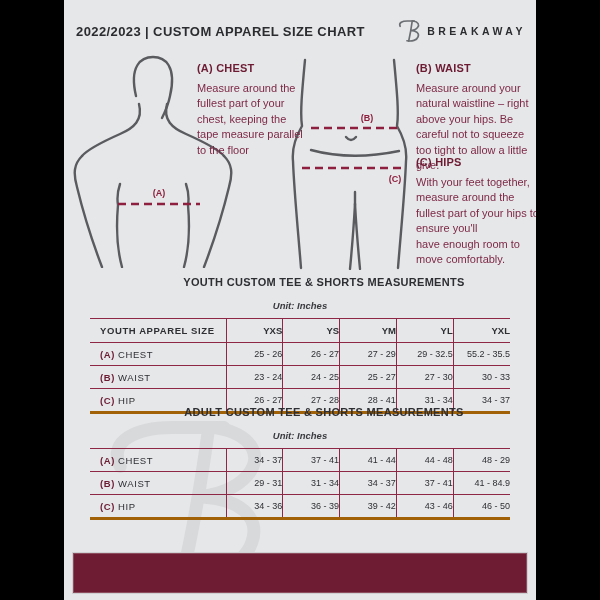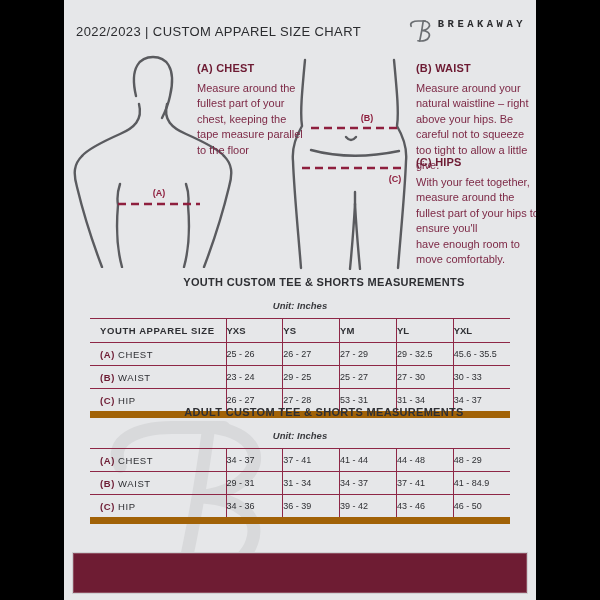--- a/index.html
+++ b/index.html
@@ -7,36 +7,36 @@
     width:600px;height:600px;background:#000;position:relative;overflow:hidden;
     font-family:"Liberation Sans",sans-serif;
   }
   .page{
     position:absolute;left:64px;top:0;width:472px;height:600px;
     background:#e6e7e9;overflow:hidden;
   }
   
   .header{position:absolute;top:16px;left:12px;right:10px;height:30px;
     display:flex;justify-content:space-between;align-items:center;z-index:3;}
-  .doc-title{font-size:13px;font-weight:normal;color:#2b2c2f;letter-spacing:0.4px;white-space:nowrap;}
-  .brand{display:flex;align-items:flex-start;gap:5px;font-family:Liberation Mono, monospace;}
+  .doc-title{font-size:13px;font-weight:bold;color:#2b2c2f;letter-spacing:0.4px;white-space:nowrap;}
+  .brand{display:flex;align-items:center;gap:5px;}
   .brand-name{font-size:10.5px;font-weight:bold;color:#2b2c2f;letter-spacing:3.5px;}
   
   .guide-block{position:absolute;z-index:1;}
   .guide-head{font-size:11px;font-weight:bold;color:#6d1b33;margin-bottom:7px;letter-spacing:0.2px;}
   .guide-body{font-size:11px;color:#7d2946;line-height:1.4;white-space:pre-line;}
   
   .fig{position:absolute;z-index:0;}
   
   .table-block{position:absolute;left:0;right:0;z-index:1;}
   .tbl-title{text-align:center;font-size:11px;font-weight:bold;color:#2e2f33;letter-spacing:0.3px;padding-left:48px;}
   .tbl-unit{text-align:center;font-size:9.5px;font-style:italic;font-weight:bold;color:#3a3b3f;margin-top:12px;}
   table.size{border-collapse:collapse;table-layout:fixed;width:420px;margin:7px 26px 0 26px;
-    border-top:1px solid #8e2746;border-bottom:7px solid #a16207;background:transparent;}
-  table.size td{border-left:1px solid #8e2746;text-align:left;vertical-align:middle;
+    border-top:1px solid #8e2746;border-bottom:3px solid #a16207;background:transparent;}
+  table.size td{border-left:1px solid #8e2746;text-align:right;vertical-align:middle;
     font-size:9px;color:#2e2f33;padding:0;height:22px;}
   table.size td.c0{border-left:none;text-align:left;padding-left:10px;letter-spacing:0.6px;font-size:9.5px;}
   table.size tr{border-top:1px solid #8e2746;}
   table.size tr.head td{font-weight:bold;font-size:9.5px;height:23px;}
   table.size tr.head{border-top:none;}
   .pfx{color:#6d1b33;font-weight:bold;margin-right:3px;}
   
   .footer{position:absolute;left:8px;top:552px;width:454px;height:40px;background:#6e1c33;
     border:1px solid #cfd0d2;box-shadow:inset 0 0 0 1px rgba(255,255,255,0.22);z-index:2;}
   
@@ -135,35 +135,35 @@
         <td>YM</td>
         <td>YL</td>
         <td>YXL</td>
       </tr>
       <tr>
         <td class="c0"><span class="pfx">(A)</span><span>CHEST</span></td>
         <td>25 - 26</td>
         <td>26 - 27</td>
         <td>27 - 29</td>
         <td>29 - 32.5</td>
-        <td>45.6 - 35.5</td>
+        <td>55.2 - 35.5</td>
       </tr>
       <tr>
         <td class="c0"><span class="pfx">(B)</span><span>WAIST</span></td>
         <td>23 - 24</td>
-        <td>29 - 25</td>
+        <td>24 - 25</td>
         <td>25 - 27</td>
         <td>27 - 30</td>
         <td>30 - 33</td>
       </tr>
       <tr>
         <td class="c0"><span class="pfx">(C)</span><span>HIP</span></td>
         <td>26 - 27</td>
         <td>27 - 28</td>
-        <td>53 - 31</td>
+        <td>28 - 41</td>
         <td>31 - 34</td>
         <td>34 - 37</td>
       </tr>
     </tbody>
       </table>
   </div>
 
   <div class="table-block" style="top:406px;">
     <div class="tbl-title">ADULT CUSTOM TEE &amp; SHORTS MEASUREMENTS</div>
     <div class="tbl-unit">Unit: Inches</div>

